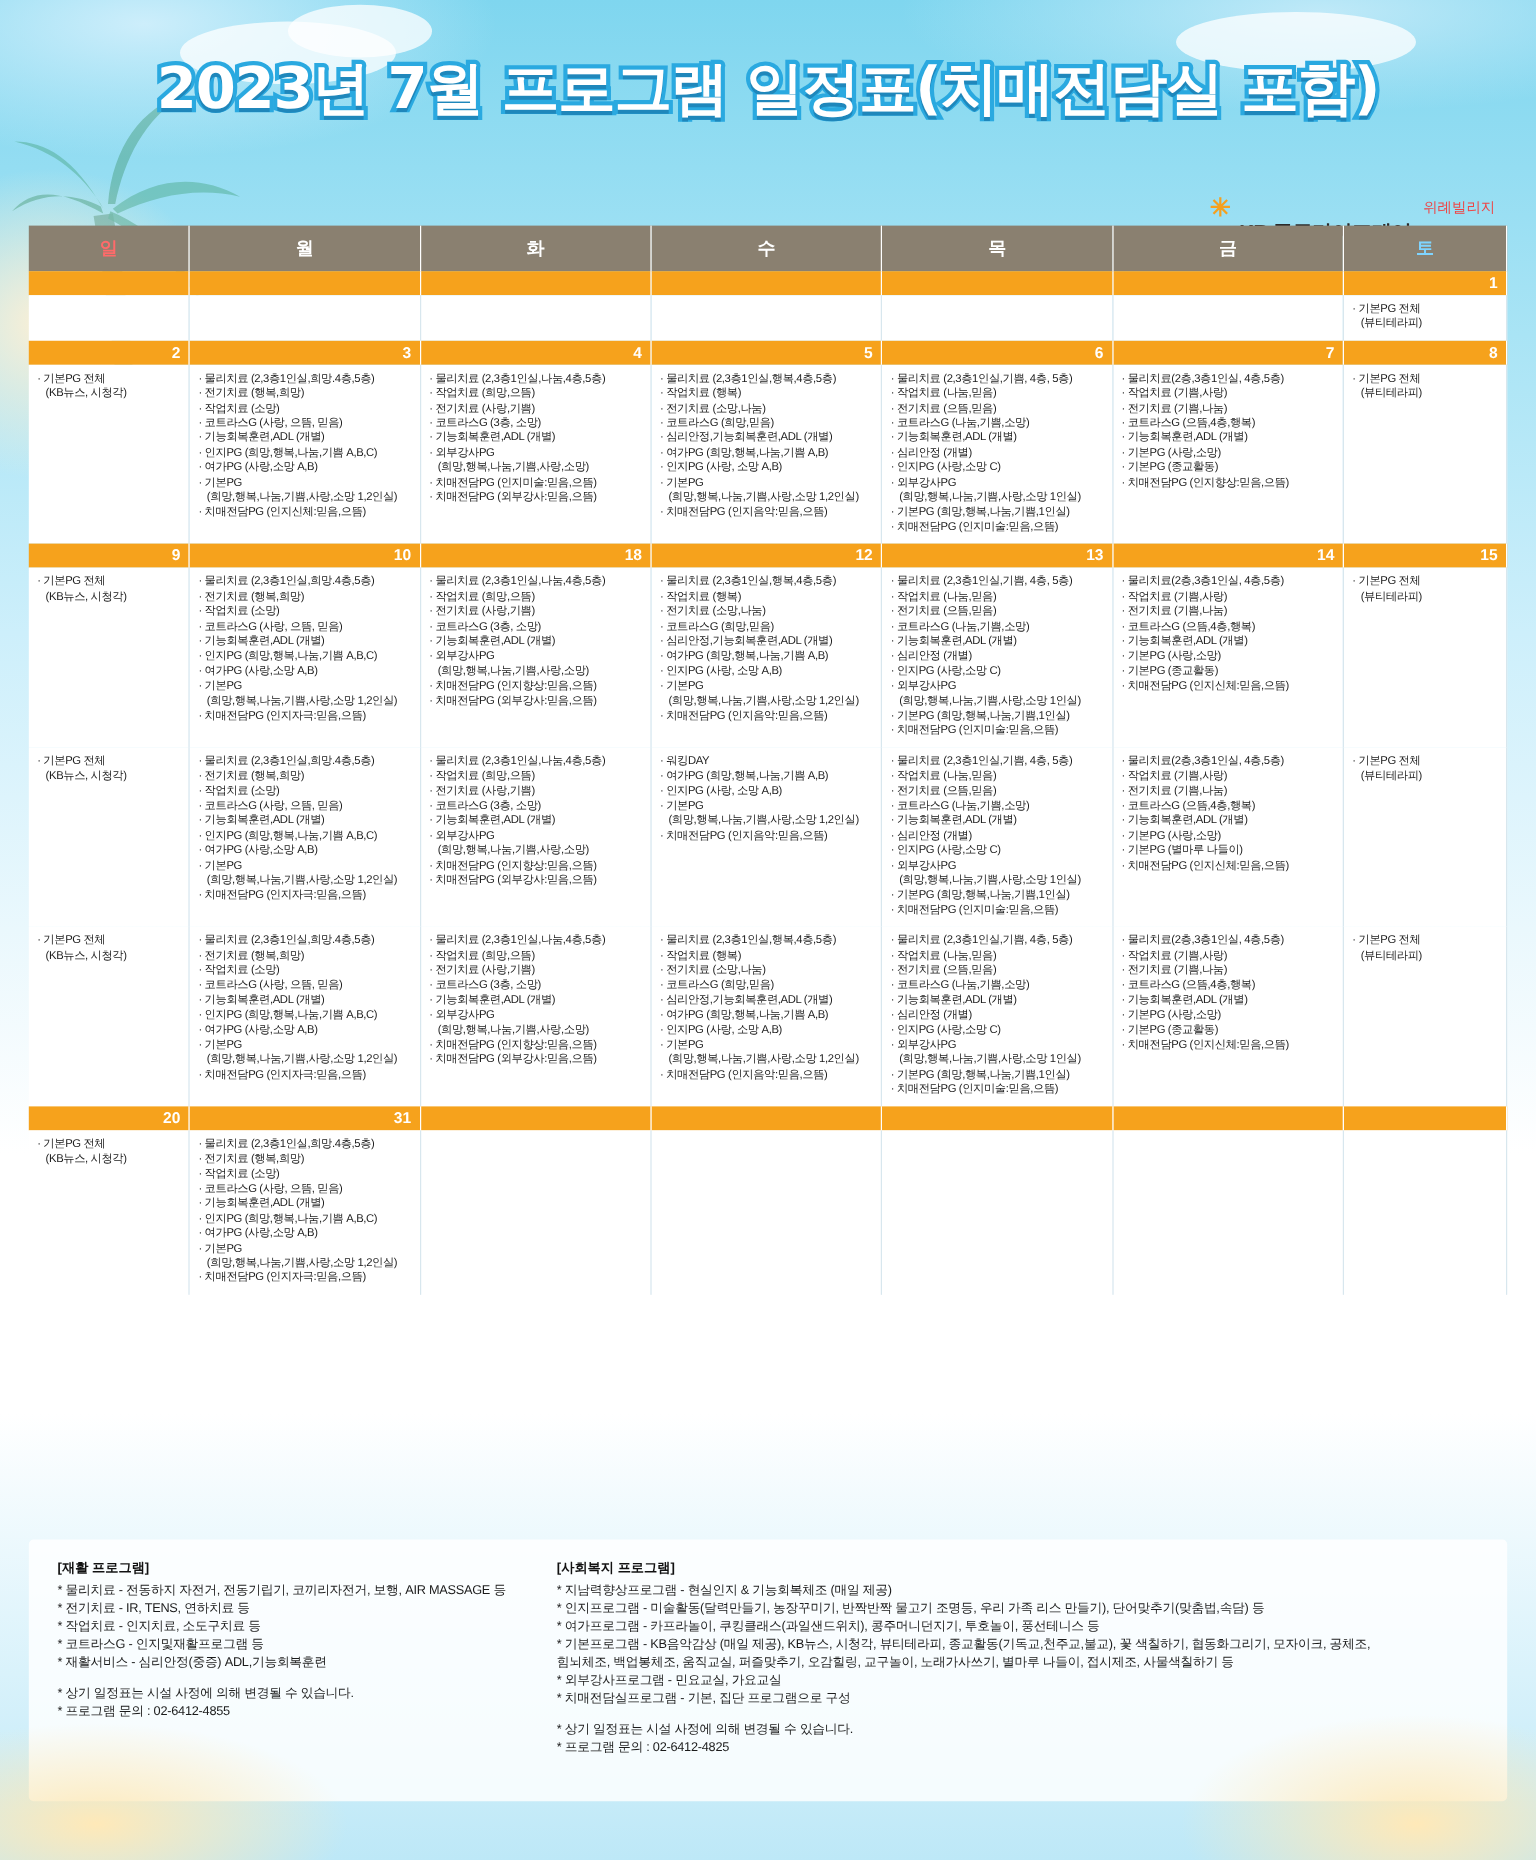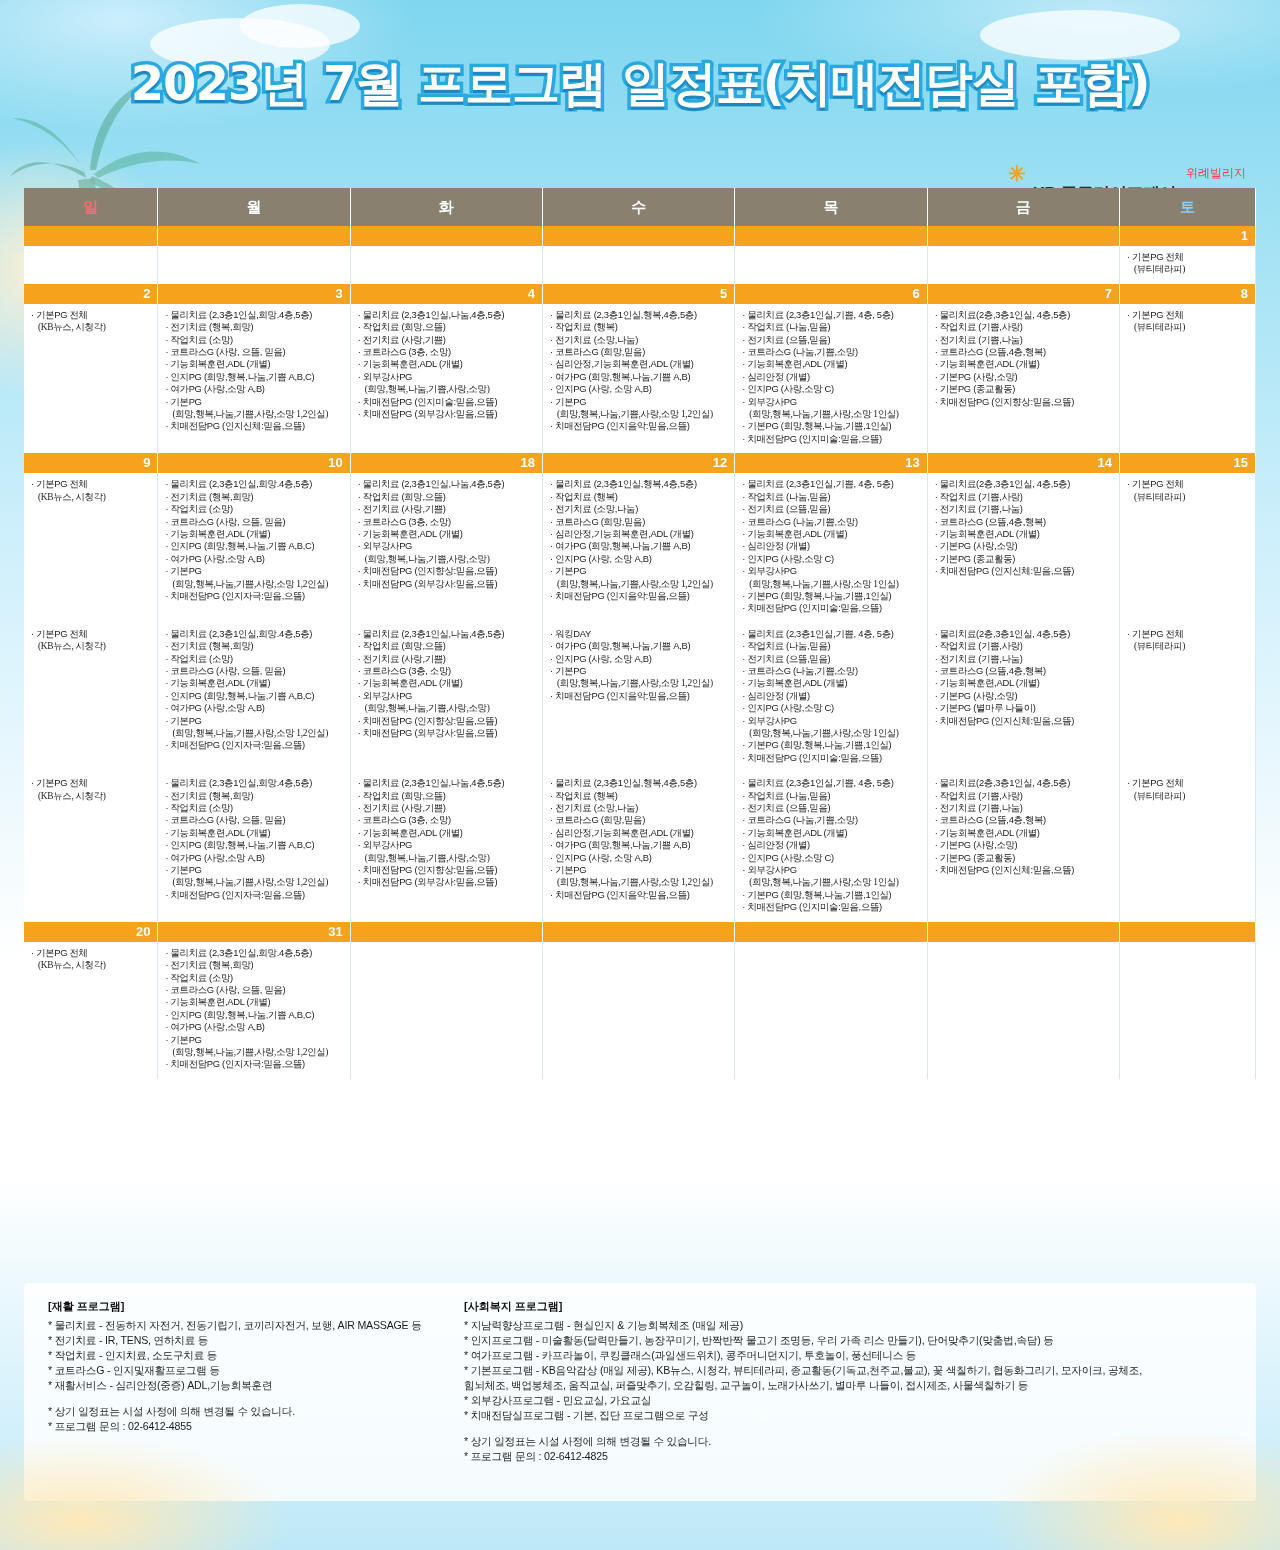--- a/index.html
+++ b/index.html
@@ -36,21 +36,21 @@
   .bg-bottom-deco {
     position: absolute; left: 0; bottom: 0; width: 1280px; height: 330px;
     background:
       radial-gradient(ellipse 300px 120px at 80px 300px, #ffe9b8 0%, rgba(255,233,184,0) 70%),
       radial-gradient(ellipse 280px 130px at 1180px 300px, #ffe9b8 0%, rgba(255,233,184,0) 70%);
     pointer-events: none;
   }
 
   
   .title-wrap {
-    position: absolute; left: 0; top: 52px; width: 1280px; text-align: center;
+    position: absolute; left: 0; top: 42px; width: 1280px; text-align: center;
   }
   .title {
     display: inline-block;
     font-family: "DejaVu Sans", sans-serif;
     font-size: 48px; font-weight: bold; letter-spacing: -1px;
     color: #ffffff;
     -webkit-text-stroke: 7px #2aa9e0;
     paint-order: stroke fill;
     text-shadow: 0 3px 0 #1f87bb;
   }
@@ -96,21 +96,21 @@
   tr.week-b td.cell { background: #ffffff; }
   td.cell.sun-col { background: #eef8fb; }
   td.cell.sat-col { background: #eef8fb; }
 
   .evlist { margin: 0; padding: 0; list-style: none; }
   .evlist li {
     font-size: 9.4px; line-height: 12.4px; color: #1b1b1b;
     white-space: nowrap; letter-spacing: -.3px;
   }
   .evlist li.bullet::before { content: "· "; }
-  .evlist li.cont { padding-left: 7px; font-family: Liberation Serif, serif; }
+  .evlist li.cont { padding-left: 7px; }
 
   
   .notes {
     position: absolute; left: 24px; top: 1283px; width: 1232px; height: 218px;
     background: rgba(255,255,255,0.82);
     border-radius: 4px;
     padding: 16px 24px;
     display: flex; gap: 26px;
   }
   .notes .col { flex: 1; }

